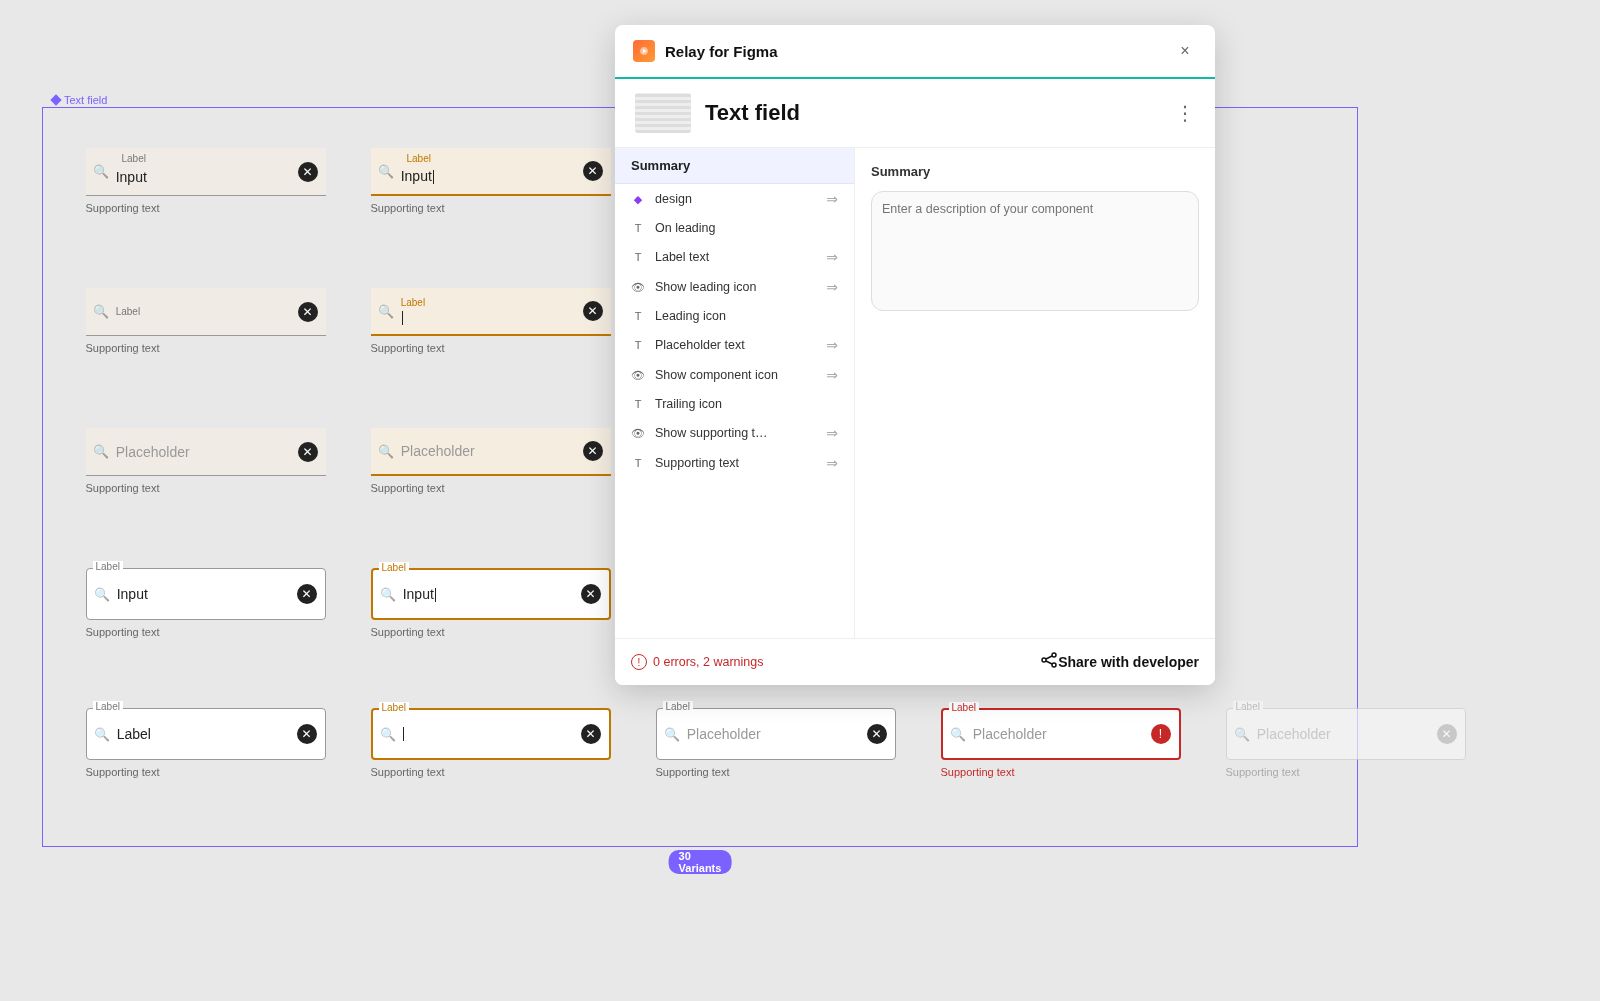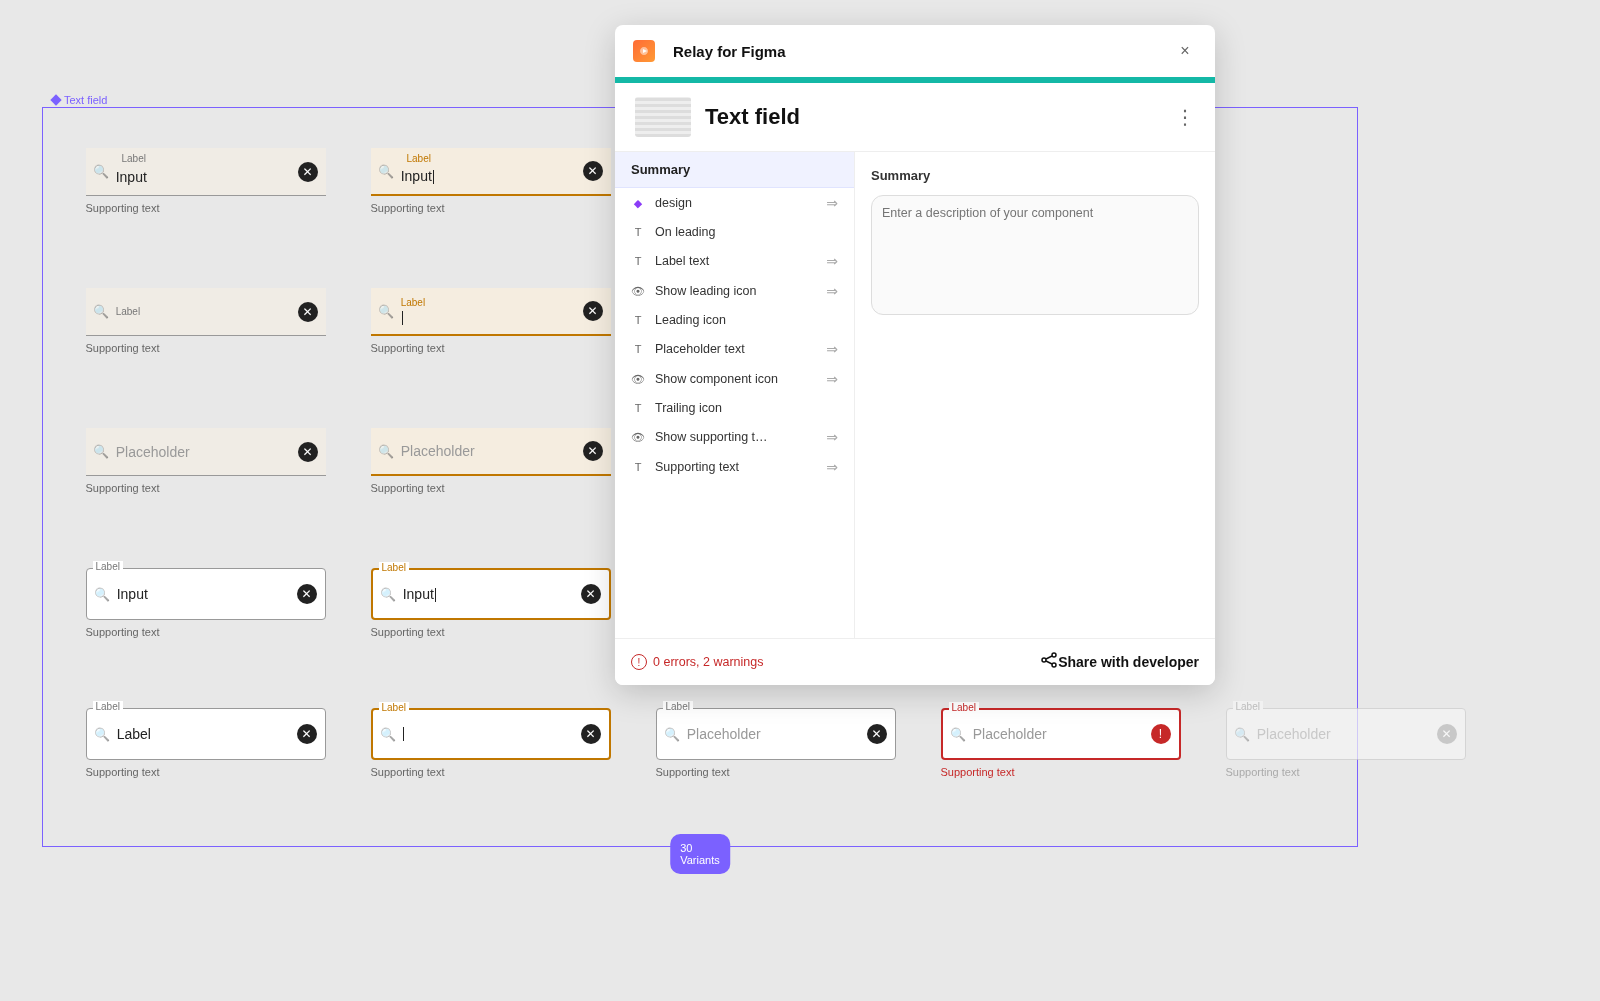--- a/index.html
+++ b/index.html
@@ -123,22 +123,22 @@
 
     
     .variants-badge {
       position: absolute;
       bottom: -14px;
       left: 50%;
       transform: translateX(-50%);
       background: #7b61ff;
       color: #fff;
       font-size: 11px;
-      font-weight: 400;
-      padding: 8px 10px;
+      font-weight: 700;
+      padding: 0 10px;
       border-radius: 10px;
     }
 
     
     .panel {
       position: absolute;
       top: 25px;
       right: 385px;
       width: 600px;
       height: 660px;
@@ -147,22 +147,22 @@
       box-shadow: 0 8px 32px rgba(0,0,0,0.18);
       display: flex;
       flex-direction: column;
       overflow: hidden;
     }
 
     .panel-header {
       display: flex;
       align-items: center;
       padding: 14px 18px;
-      border-bottom: 6px solid #14b8a6;
-      gap: 18px;
+      border-bottom: 2px solid #14b8a6;
+      gap: 10px;
     }
 
     .panel-logo {
       width: 22px;
       height: 22px;
       background: linear-gradient(135deg, #ff6b35, #ff9a35);
       border-radius: 4px;
       display: flex;
       align-items: center;
       justify-content: center;

